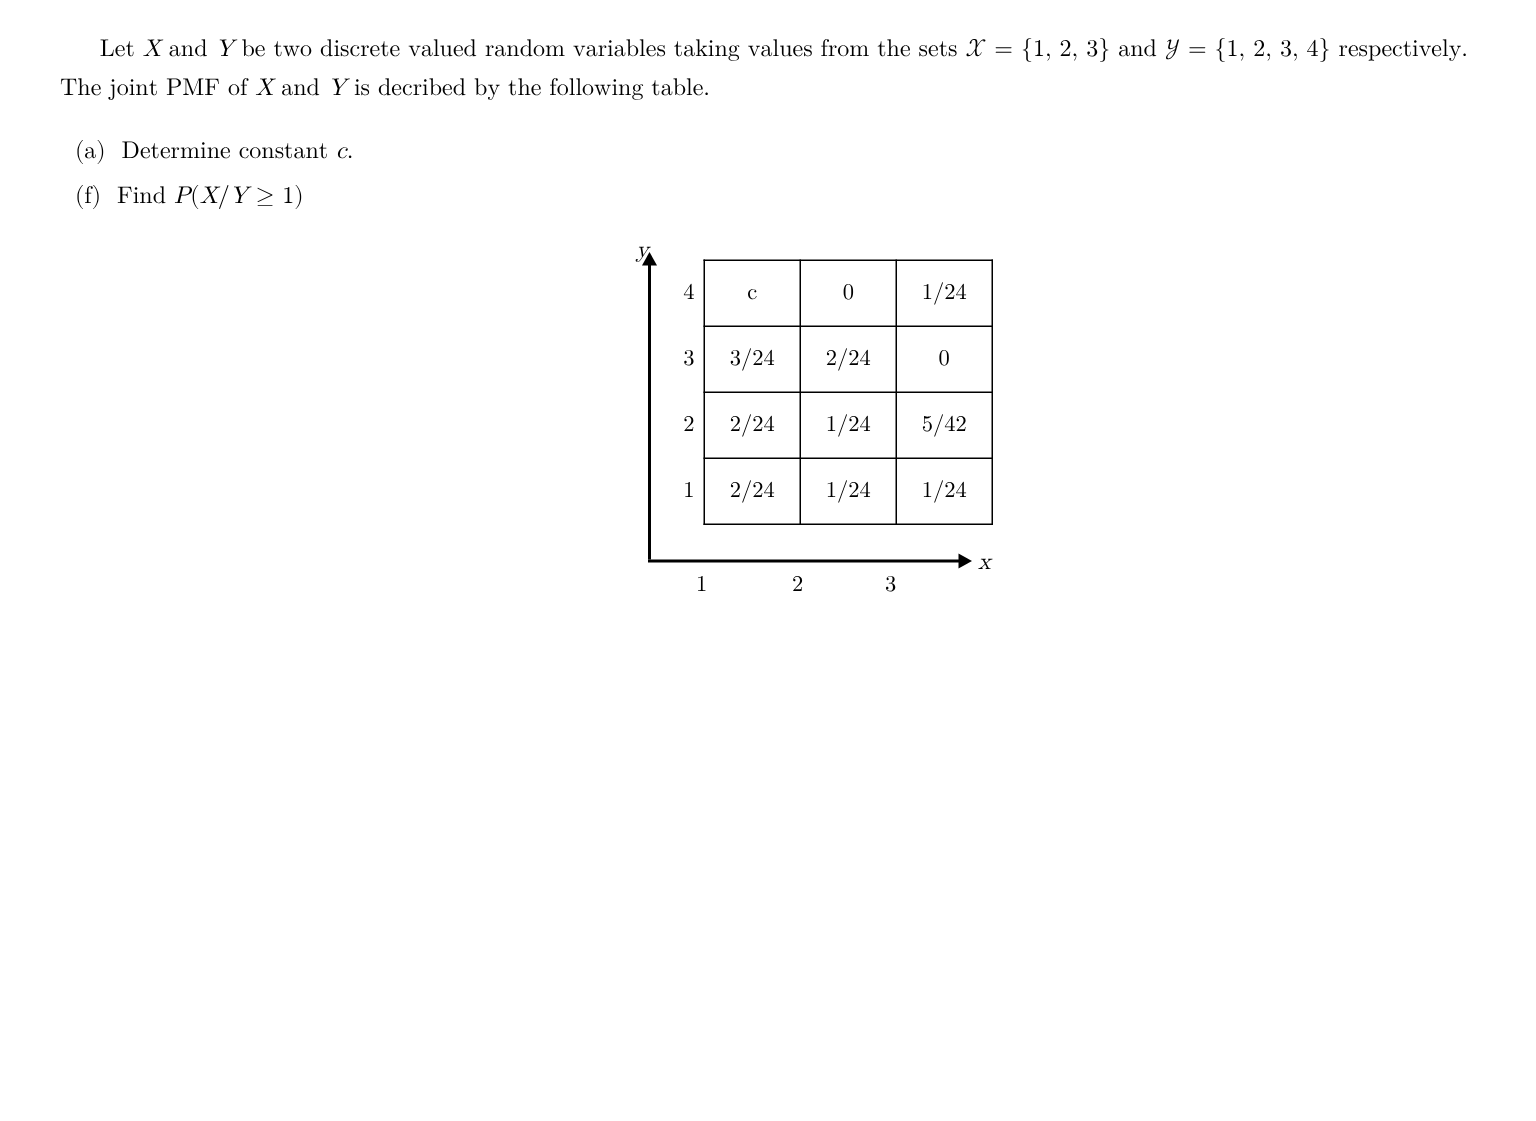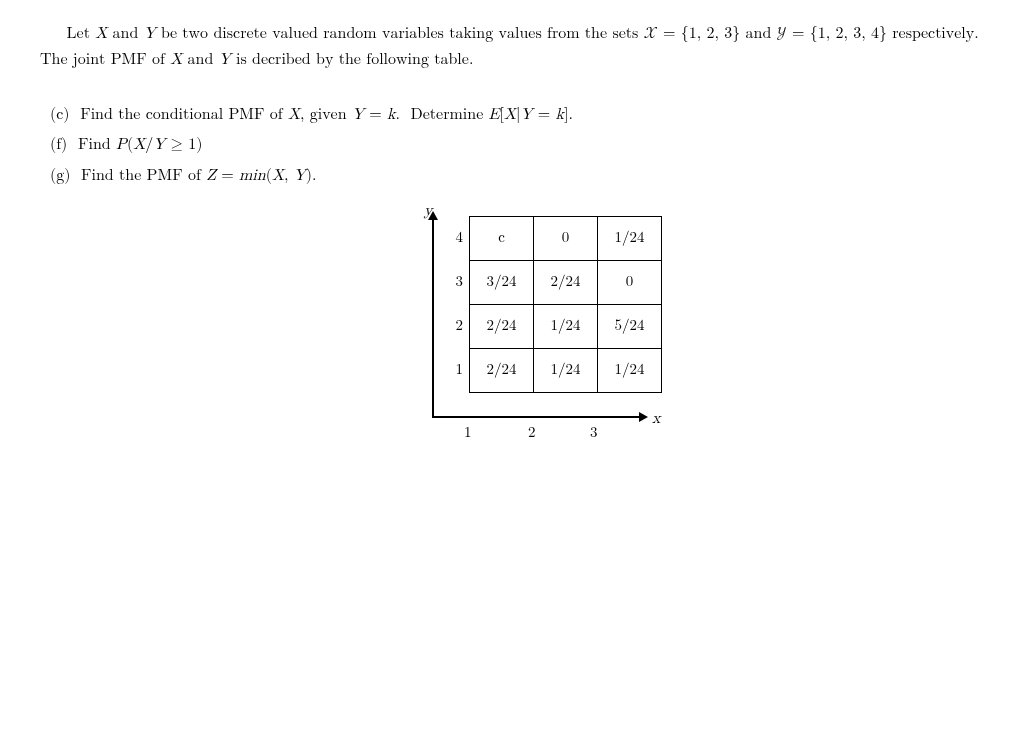--- a/index.html
+++ b/index.html
@@ -7,21 +7,21 @@
       background: #fff;
       font-family: "Computer Modern", "Latin Modern Math", Georgia, serif;
       font-size: 16px;
       color: #000;
       width: 1024px;
       min-height: 747px;
       padding: 20px 40px 30px 40px;
     }
     .intro-paragraph {
       text-align: justify;
-      margin-bottom: 28px;
+      margin-bottom: 15px;
       line-height: 1.65;
     }
     .parts-list {
       list-style: none;
       margin-bottom: 18px;
     }
     .parts-list li {
       margin-bottom: 4px;
       line-height: 1.65;
       padding-left: 10px;
@@ -139,28 +139,25 @@
 <body>
 
 <p class="intro-paragraph">
   &nbsp;&nbsp;&nbsp;&nbsp;&nbsp;Let <em>X</em> and <em>Y</em> be two discrete valued random variables taking values from
   the sets <em style="font-style:normal;">𝒳</em> = {1, 2, 3} and <em style="font-style:normal;">𝒴</em> = {1, 2, 3, 4} respectively.&nbsp; The joint PMF of <em>X</em> and <em>Y</em> is
   decribed by the following table.
 </p>
 
 <ul class="parts-list">
   <li>
-    <span>(c)</span>&nbsp;&nbsp;Find the conditional PMF of <em>X</em>, given <em>Y</em> = <em>k</em>.&nbsp; Determine <em>E</em>[<em>X</em>|<em>Y</em> = <em>k</em>].
+    <span>(a)</span>&nbsp;&nbsp;Determine constant <em>c</em>.
   </li>
   <li>
     <span>(f)</span>&nbsp;&nbsp;Find <em>P</em>(<em>X</em>/<em>Y</em> ≥ 1)
   </li>
-  <li>
-    <span>(g)</span>&nbsp;&nbsp;Find the PMF of <em>Z</em> = <em>min</em>(<em>X</em>, <em>Y</em>).
-  </li>
 </ul>
 
 <div class="chart-area">
   <div class="axes-container">
 
     <div class="y-arrow-head"></div>
 
     <div class="y-axis-line"></div>
 
     <div class="y-axis-label">y</div>
@@ -189,21 +186,21 @@
           <td class="y-label">3</td>
           <td>3/24</td>
           <td>2/24</td>
           <td>0</td>
         </tr>
 
         <tr>
           <td class="y-label">2</td>
           <td>2/24</td>
           <td>1/24</td>
-          <td>5/24</td>
+          <td>5/42</td>
         </tr>
 
         <tr>
           <td class="y-label">1</td>
           <td>2/24</td>
           <td>1/24</td>
           <td>1/24</td>
         </tr>
       </tbody>
     </table>

